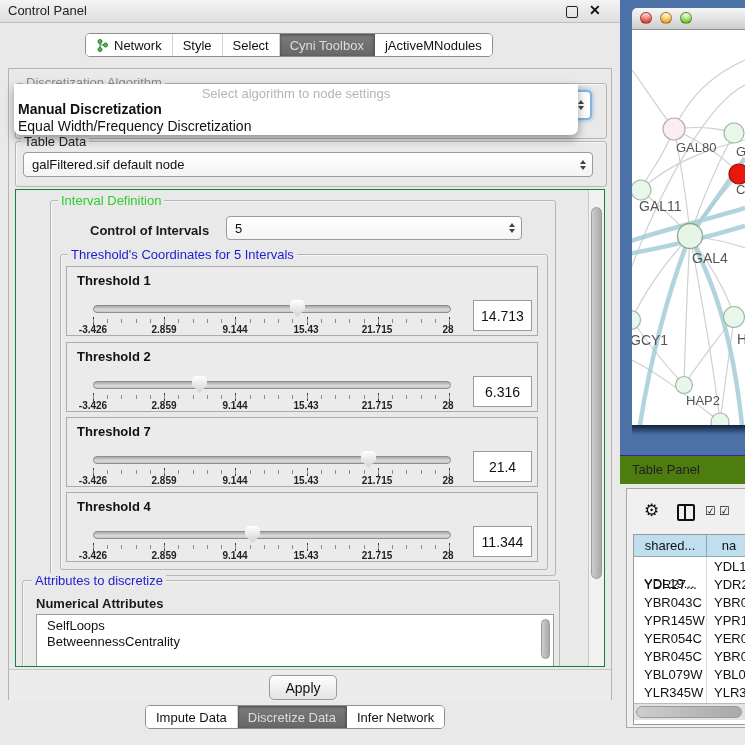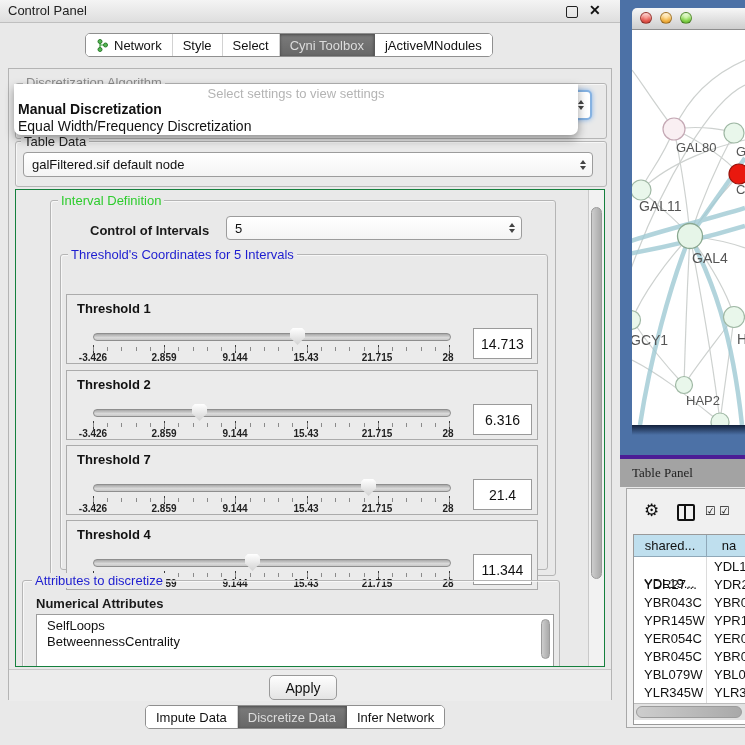--- a/index.html
+++ b/index.html
@@ -22,21 +22,21 @@
   .group{position:absolute;border:1px solid #b5b5b5;border-radius:3px;box-shadow:inset 1px 1px 0 rgba(255,255,255,.65);}
   .gtitle{position:absolute;font-size:13px;background:#E9E9E9;padding:0 3px;white-space:nowrap;}
   .green{color:#2ECC2E;} .blue{color:#1D1DD0;}
   
   .combo{position:absolute;background:linear-gradient(#ffffff,#f4f4f4);border:1px solid #9c9c9c;border-radius:4px;
          font-size:13px;display:flex;align-items:center;padding:0 8px;box-sizing:border-box;color:#111;}
   .stepper{position:absolute;right:6px;top:50%;transform:translateY(-50%);display:flex;flex-direction:column;align-items:center;}
   .tri-up{width:0;height:0;border-left:3.5px solid transparent;border-right:3.5px solid transparent;border-bottom:4.5px solid #444;margin-bottom:2px;}
   .tri-dn{width:0;height:0;border-left:3.5px solid transparent;border-right:3.5px solid transparent;border-top:4.5px solid #444;}
   
-  .thr-row{position:absolute;left:64px;width:472px;height:70px;border:1px solid #ababab;background:#EBEBEB;box-sizing:border-box;margin-top:28px;}
+  .thr-row{position:absolute;left:64px;width:472px;height:70px;border:1px solid #ababab;background:#EBEBEB;box-sizing:border-box;}
   .thr-label{position:absolute;left:10px;top:6px;font-size:13px;font-weight:bold;color:#111;}
   .track{position:absolute;left:26px;top:38px;width:356px;height:6px;border-radius:4px;
          background:linear-gradient(#a8a8a8,#dadada 60%,#c8c8c8);border:1px solid #8e8e8e;}
   .handle{position:absolute;top:33px;width:15px;height:17px;background:linear-gradient(#ffffff,#d2d2d2);
           clip-path:polygon(18% 0,82% 0,100% 16%,100% 55%,50% 100%,0 55%,0 16%);filter:drop-shadow(0 0 1px #777);}
   .ticks-major{position:absolute;left:26px;top:50px;width:357px;height:8px;
          background:repeating-linear-gradient(90deg,#3a3a3a 0 1px,transparent 1px 71.2px);}
   .ticks-minor{position:absolute;left:26px;top:52px;width:357px;height:4px;
          background:repeating-linear-gradient(90deg,#8a8a8a 0 1px,transparent 1px 14.24px);}
   .scale-lab{position:absolute;top:57px;width:56px;text-align:center;font-size:10px;font-weight:bold;color:#222;}
@@ -60,21 +60,21 @@
   #focus-combo{left:22px;top:90px;width:570px;height:30px;background:#fff;border:2px solid #85B2E2;border-radius:5px;
          box-shadow:0 0 5px #7FB0E8;z-index:20;box-sizing:border-box;}
   
   #net-frame{left:620px;top:0;width:125px;height:455px;background:#4C71A6;}
   #mac-titlebar{left:12px;top:8px;width:113px;height:22px;background:linear-gradient(#F7F7F7,#CECECE);
                 border-radius:5px 0 0 0;border-bottom:1px solid #8e8e8e;box-sizing:border-box;}
   .light{position:absolute;top:4px;width:12px;height:12px;border-radius:50%;border:1px solid rgba(0,0,0,.3);
          box-shadow:inset 0 2px 2px rgba(255,255,255,.55);box-sizing:border-box;}
   #net-canvas{left:12px;top:30px;width:113px;height:395px;background:#fff;overflow:hidden;}
   #canvas-shadow{left:12px;top:425px;width:113px;height:10px;background:linear-gradient(rgba(8,18,40,.85),rgba(76,113,166,0));}
-  #tablepanel-bar{left:620px;top:455px;width:125px;height:28px;background:#a3a3a3;border-top:4px solid #4c1d95;font-family:Liberation Serif, serif;}
+  #tablepanel-bar{left:620px;top:455px;width:125px;height:28px;background:#4d7c0f;border-top:1px solid #4c1d95;}
   #tablepanel-bar .t{position:absolute;left:12px;top:6px;font-size:13px;color:#222;}
   #table-win{left:626px;top:488px;width:119px;height:238px;background:#F0F0F0;border:1px solid #a8a8a8;border-right:none;}
   .gear{position:absolute;font-family:"DejaVu Sans",sans-serif;font-size:17px;color:#111;}
   .colicon{position:absolute;width:14px;height:13px;border:2px solid #111;border-radius:2px;}
   .colicon:before{content:"";position:absolute;left:5px;top:0;width:2px;height:13px;background:#111;}
   .cb{position:absolute;font-family:"DejaVu Sans",sans-serif;font-size:12px;color:#111;}
   .hdrcell{position:absolute;top:0;height:22px;background:#BFDFEE;border-right:1px solid #8fa8b8;border-bottom:1px solid #8fa8b8;
            font-size:13px;display:flex;align-items:center;justify-content:center;color:#111;box-sizing:border-box;}
   .trow-c1{position:absolute;left:10px;font-size:13px;color:#111;white-space:nowrap;}
   .trow-c2{position:absolute;left:80px;font-size:13px;color:#111;white-space:nowrap;}
@@ -239,21 +239,21 @@
 </div>
 
 <div class="abs" id="focus-combo">
   <span class="stepper">
       <span class="tri-up"></span>
       <span class="tri-dn"></span>
     </span>
 </div>
 
 <div class="abs" id="popup">
-  <div class="prompt">Select settings to view settings</div>
+  <div class="prompt">Select algorithm to node settings</div>
   <div class="opt1">Manual Discretization</div>
   <div class="opt2">Equal Width/Frequency Discretization</div>
 </div>
 
 <div class="abs" id="net-frame">
   <div class="abs" id="mac-titlebar">
     <span class="light" style="left:8px;background:radial-gradient(circle at 50% 30%,#f8a59d 15%,#E3544B 60%,#b33229);"></span>
     <span class="light" style="left:28px;background:radial-gradient(circle at 50% 30%,#ffe3a8 15%,#F1B13F 60%,#c77f1a);"></span>
     <span class="light" style="left:48px;background:radial-gradient(circle at 50% 30%,#d2f5b0 15%,#7FD145 60%,#4d9a25);"></span>
   </div>

